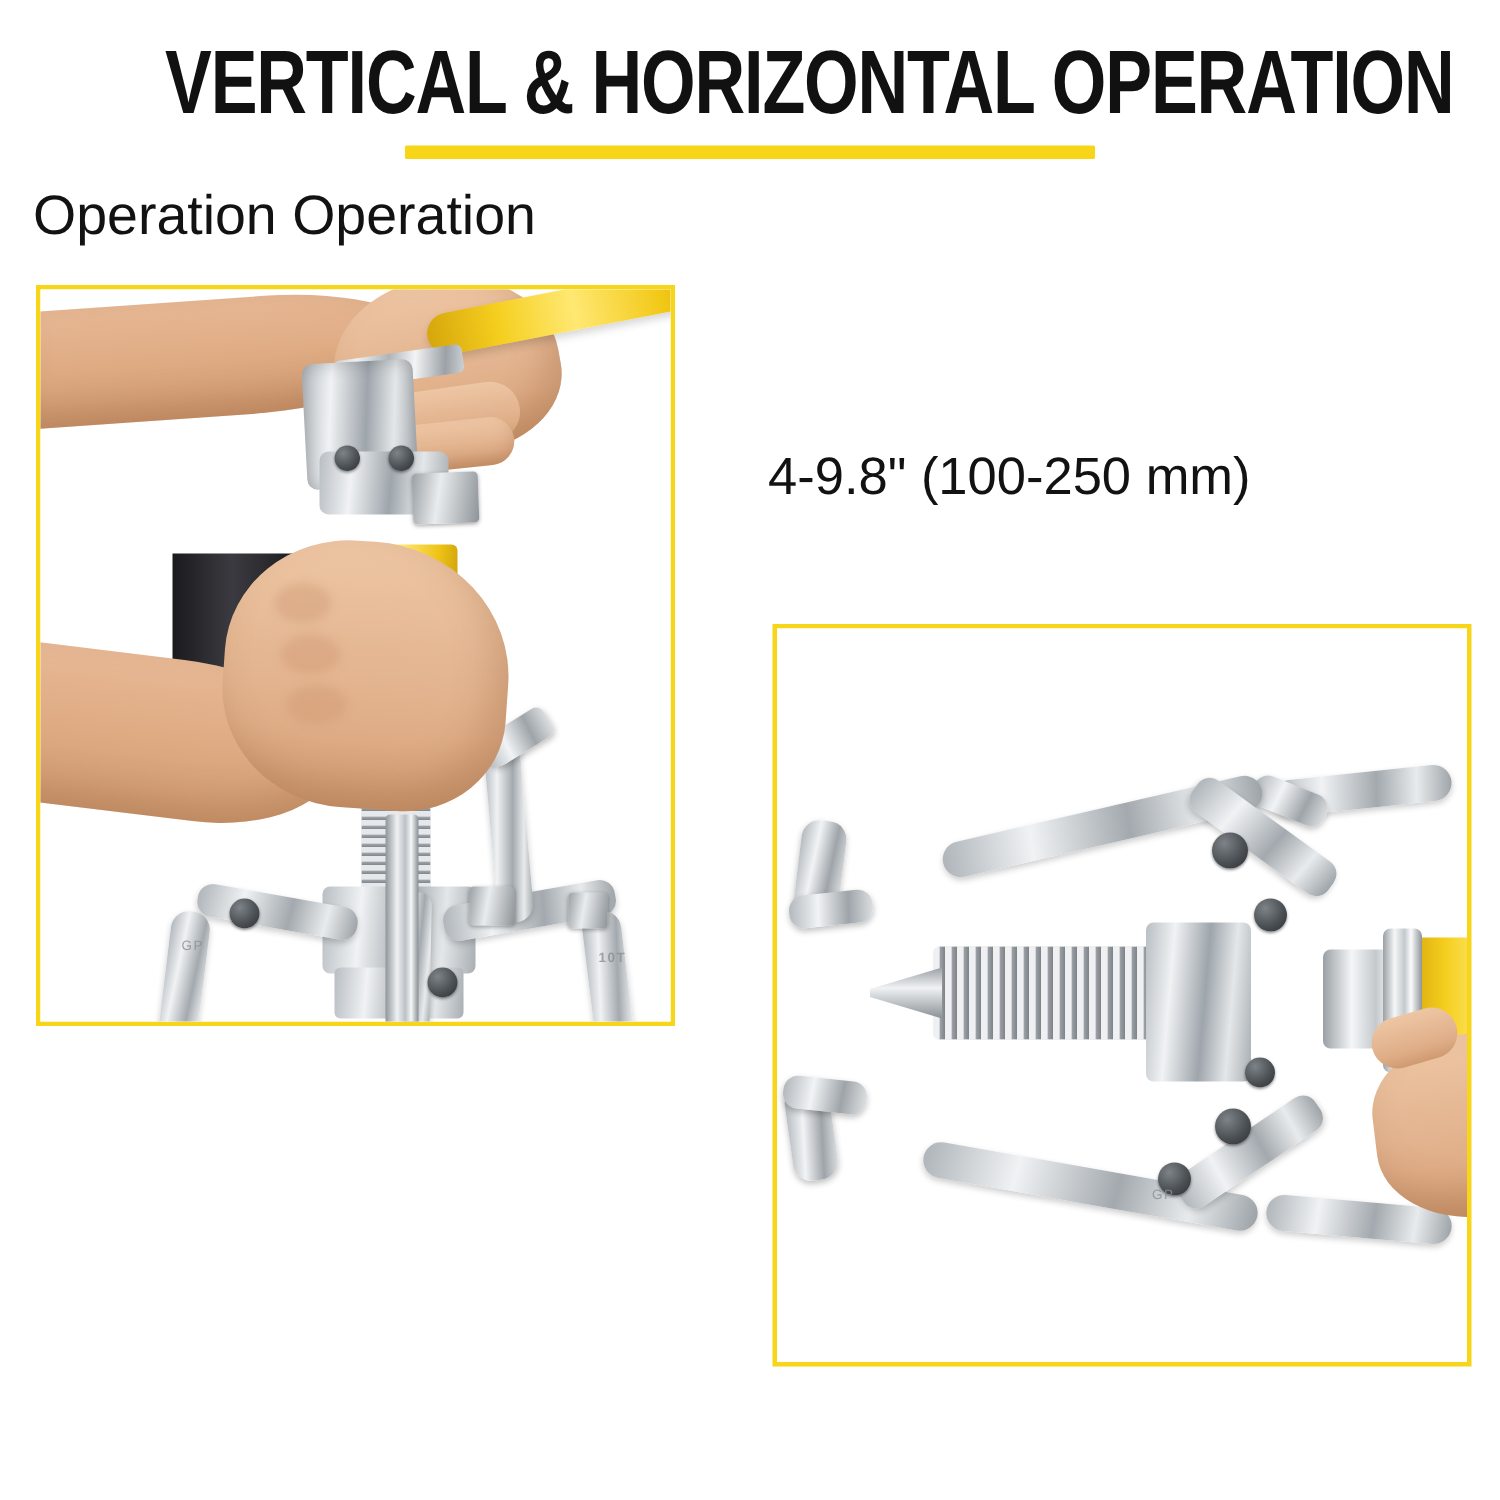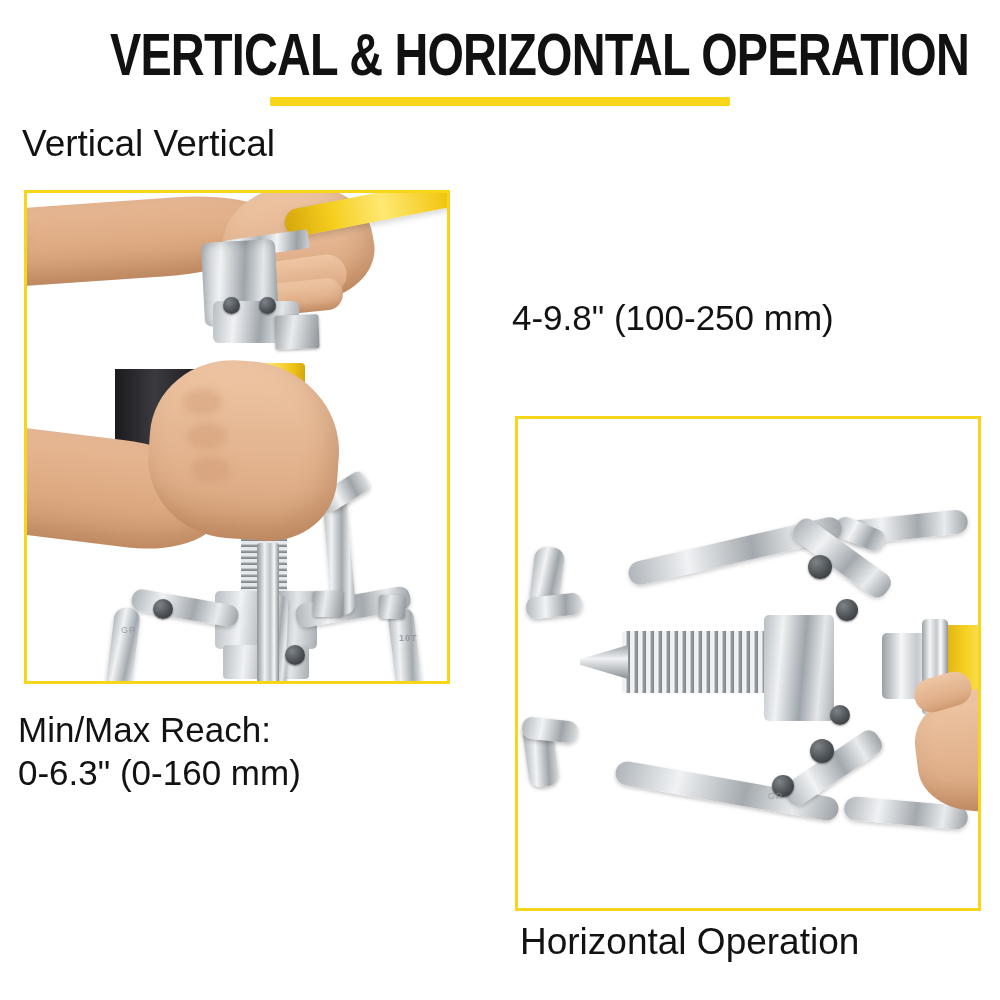--- a/index.html
+++ b/index.html
@@ -276,30 +276,26 @@
   .mark{position:absolute;color:#8a9095;font-size:9px;letter-spacing:1px;z-index:7;opacity:.8;}
 </style>
 </head>
 <body>
 
 <div class="page">
 
   <div class="title">VERTICAL &amp; HORIZONTAL OPERATION</div>
   <div class="title-rule"></div>
 
-  <div class="cap cap-vertical">Vertical Vertical</div>
+  <div class="cap cap-vertical">Operation Operation</div>
 
   <div class="spec spec-spread">
     <span class="l2">4-9.8" (100-250 mm)</span>
   </div>
 
-  <div class="spec spec-reach">
-    <span>Min/Max Reach:</span>
-    <span class="l2">0-6.3" (0-160 mm)</span>
-  </div>
 
   <div class="panel" id="panel-vertical">
     <div class="panel-inner">
 
       <div class="skin" id="v-arm-upper"></div>
       <div class="skin2" id="v-hand-upper"></div>
       <div class="skin2" id="v-finger-a"></div>
       <div class="skin2" id="v-finger-b"></div>
 
       <div class="ylw" id="v-handle"></div>
@@ -381,15 +377,14 @@
       <div class="bolt hb" id="h-b5"></div>
 
       <div class="skin2" id="h-hand-left"></div>
 
       <div class="skin2" id="h-thumb"></div>
 
       <div class="mark" style="left:250px;top:372px;">GP</div>
     </div>
   </div>
 
-  <div class="cap cap-horizontal">Horizontal Operation</div>
 
 </div>
 
 </body></html>

